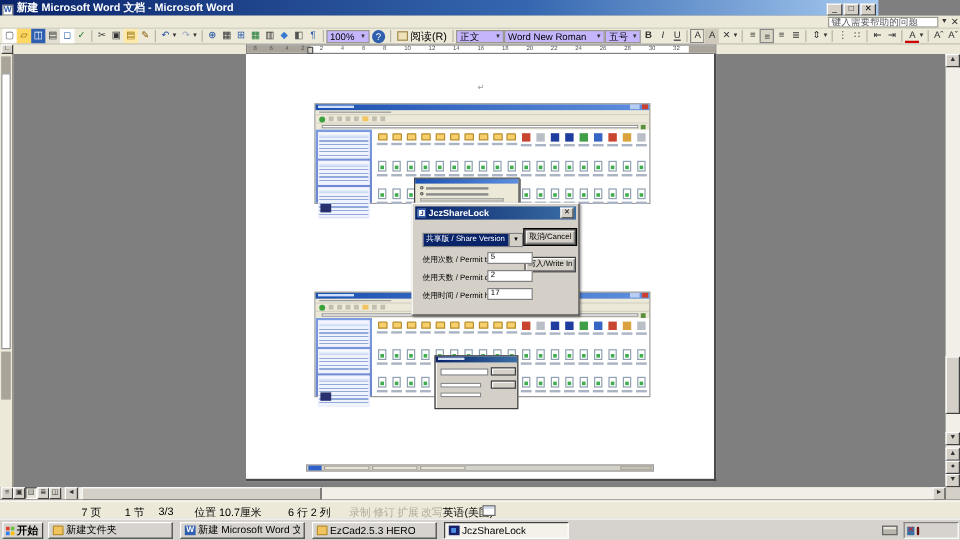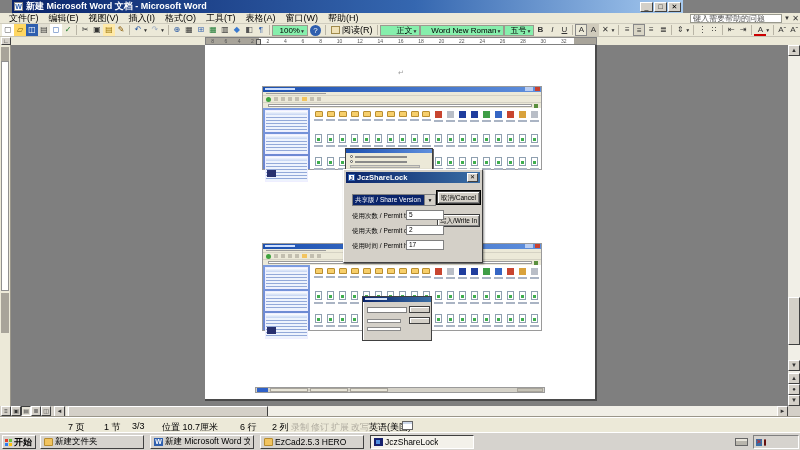--- a/index.html
+++ b/index.html
@@ -1,23 +1,23 @@
 <!DOCTYPE html>
 <html><head>
 <meta charset="utf-8">
 <style>
   html,body{margin:0;padding:0;}
   #screen{position:relative;width:800px;height:450px;overflow:hidden;background:#7f7f7f;
           font-family:"Liberation Sans","DejaVu Sans",sans-serif;-webkit-font-smoothing:none;}
   #screen *{box-sizing:border-box;}
 
   
-  #titlebar{position:absolute;left:0;top:0;width:671px;height:13px;
+  #titlebar{position:absolute;left:0;top:0;width:732px;height:13px;
     background:linear-gradient(90deg,#0a246a,#3567b0 60%,#a6caf0);color:#fff;
-    display:flex;align-items:center;padding:0 2px;margin-left:12px;}
+    display:flex;align-items:flex-end;padding:0 2px;}
   .app-icon{width:9px;height:9px;background:#fff;border:1px solid #888;color:#2f5fae;
     font-size:7px;line-height:7px;text-align:center;font-weight:bold;margin-right:3px;}
   .title-text{font-size:9px;font-weight:bold;white-space:nowrap;flex:1;}
   .win-controls{display:flex;gap:1px;}
   .win-btn{width:13px;height:10px;background:#d4d0c8;border:1px solid;border-color:#fff #404040 #404040 #fff;
     font-size:7px;line-height:8px;text-align:center;color:#000;}
 
   
   #menubar{position:absolute;left:0;top:13px;width:800px;height:11px;background:#ece9d8;
     border-bottom:1px solid #cfccbe;display:flex;align-items:center;padding-left:4px;}
@@ -27,22 +27,22 @@
   #help-dd{position:absolute;right:10px;top:2px;font-size:6px;color:#333;}
   #menubar-close{position:absolute;right:1px;top:1px;font-size:8px;color:#333;line-height:9px;}
 
   
   #toolbar{position:absolute;left:0;top:24px;width:800px;height:13px;background:#ece9d8;
     border-bottom:1px solid #c6c3b5;display:flex;align-items:center;padding-left:2px;}
   .tbi{width:12px;height:12px;font-size:8px;line-height:11px;text-align:center;color:#333;flex:0 0 auto;}
   .tbi.pressed{background:#dad6c6;border:1px solid #888;}
   .dd{font-size:5px;color:#333;margin:0 1px 0 -1px;}
   .tsep{width:1px;height:10px;background:#b9b5a6;margin:0 2px;flex:0 0 auto;}
-  .combo{height:11px;background:#86efac;border:1px solid #9a9a8e;font-size:8px;line-height:9px;
-    padding:0 2px;white-space:nowrap;overflow:hidden;flex:0 0 auto;color:#000;text-align:right;}
+  .combo{height:11px;background:#c4b5fd;border:1px solid #9a9a8e;font-size:8px;line-height:9px;
+    padding:0 2px;white-space:nowrap;overflow:hidden;flex:0 0 auto;color:#000;}
   .combo .ca{float:right;font-size:5px;color:#333;margin-top:1px;}
   #zoom-combo{width:36px;}
   #style-combo{width:40px;}
   #font-combo{width:84px;}
   #size-combo{width:30px;}
   #help-circle{width:11px;height:11px;border-radius:6px;background:#2f5fae;color:#fff;
     font-size:8px;line-height:11px;text-align:center;flex:0 0 auto;margin:0 2px;}
   #read-btn{height:12px;display:flex;align-items:center;gap:2px;font-size:9px;padding:0 3px;flex:0 0 auto;color:#000;}
   #read-btn .bk{width:9px;height:8px;background:#f0e2b8;border:1px solid #a08a4c;}
 
@@ -207,31 +207,20 @@
     <div class="app-icon">W</div>
     <div class="title-text">新建 Microsoft Word 文档 - Microsoft Word</div>
     <div class="win-controls" id="win-controls">
         <div class="win-btn">_</div>
         <div class="win-btn">□</div>
         <div class="win-btn">✕</div>
       </div>
   </div>
 
   <div id="menubar">
-    <span id="menus" style="display:flex">
-        <span class="menu-item">文件(F)</span>
-        <span class="menu-item">编辑(E)</span>
-        <span class="menu-item">视图(V)</span>
-        <span class="menu-item">插入(I)</span>
-        <span class="menu-item">格式(O)</span>
-        <span class="menu-item">工具(T)</span>
-        <span class="menu-item">表格(A)</span>
-        <span class="menu-item">窗口(W)</span>
-        <span class="menu-item">帮助(H)</span>
-      </span>
     <div id="help-combo">键入需要帮助的问题</div>
     <div id="help-dd">▼</div>
     <div id="menubar-close">✕</div>
   </div>
 
   <div id="toolbar">
     <span id="std-icons" style="display:flex;align-items:center">
         <div class="tbi" style="background: rgb(255, 255, 255); color: rgb(85, 85, 85);">▢</div>
         <div class="tbi" style="background: rgb(255, 215, 99); color: rgb(122, 92, 0);">▱</div>
         <div class="tbi" style="background: rgb(47, 95, 174); color: rgb(255, 255, 255);">◫</div>
@@ -974,21 +963,21 @@
     </div>
     <div class="h-arrow" style="left:777px">►</div>
   </div>
 
   <div id="statusbar">
     <span class="st" style="left:68px">7 页</span>
     <span class="st" style="left:104px">1 节</span>
     <span class="st" style="left:132px">3/3</span>
     <span class="st" style="left:162px">位置 10.7厘米</span>
     <span class="st" style="left:240px">6 行</span>
-    <span class="st" style="left:272px">2 列</span>
+    <span class="st" style="left:259px">2 列</span>
     <span id="status-modes"><span class="st dim" style="left: 291px;">录制</span><span class="st dim" style="left: 311px;">修订</span><span class="st dim" style="left: 331px;">扩展</span><span class="st dim" style="left: 351px;">改写</span></span>
     <span class="st" style="left:369px">英语(美国)</span>
     <span id="book-icon"></span>
   </div>
 
   <div id="taskbar">
     <div id="start-btn">
       <span id="start-flag">
           <i style="background: rgb(227, 64, 44);"></i>
           <i style="background: rgb(108, 191, 63);"></i>

